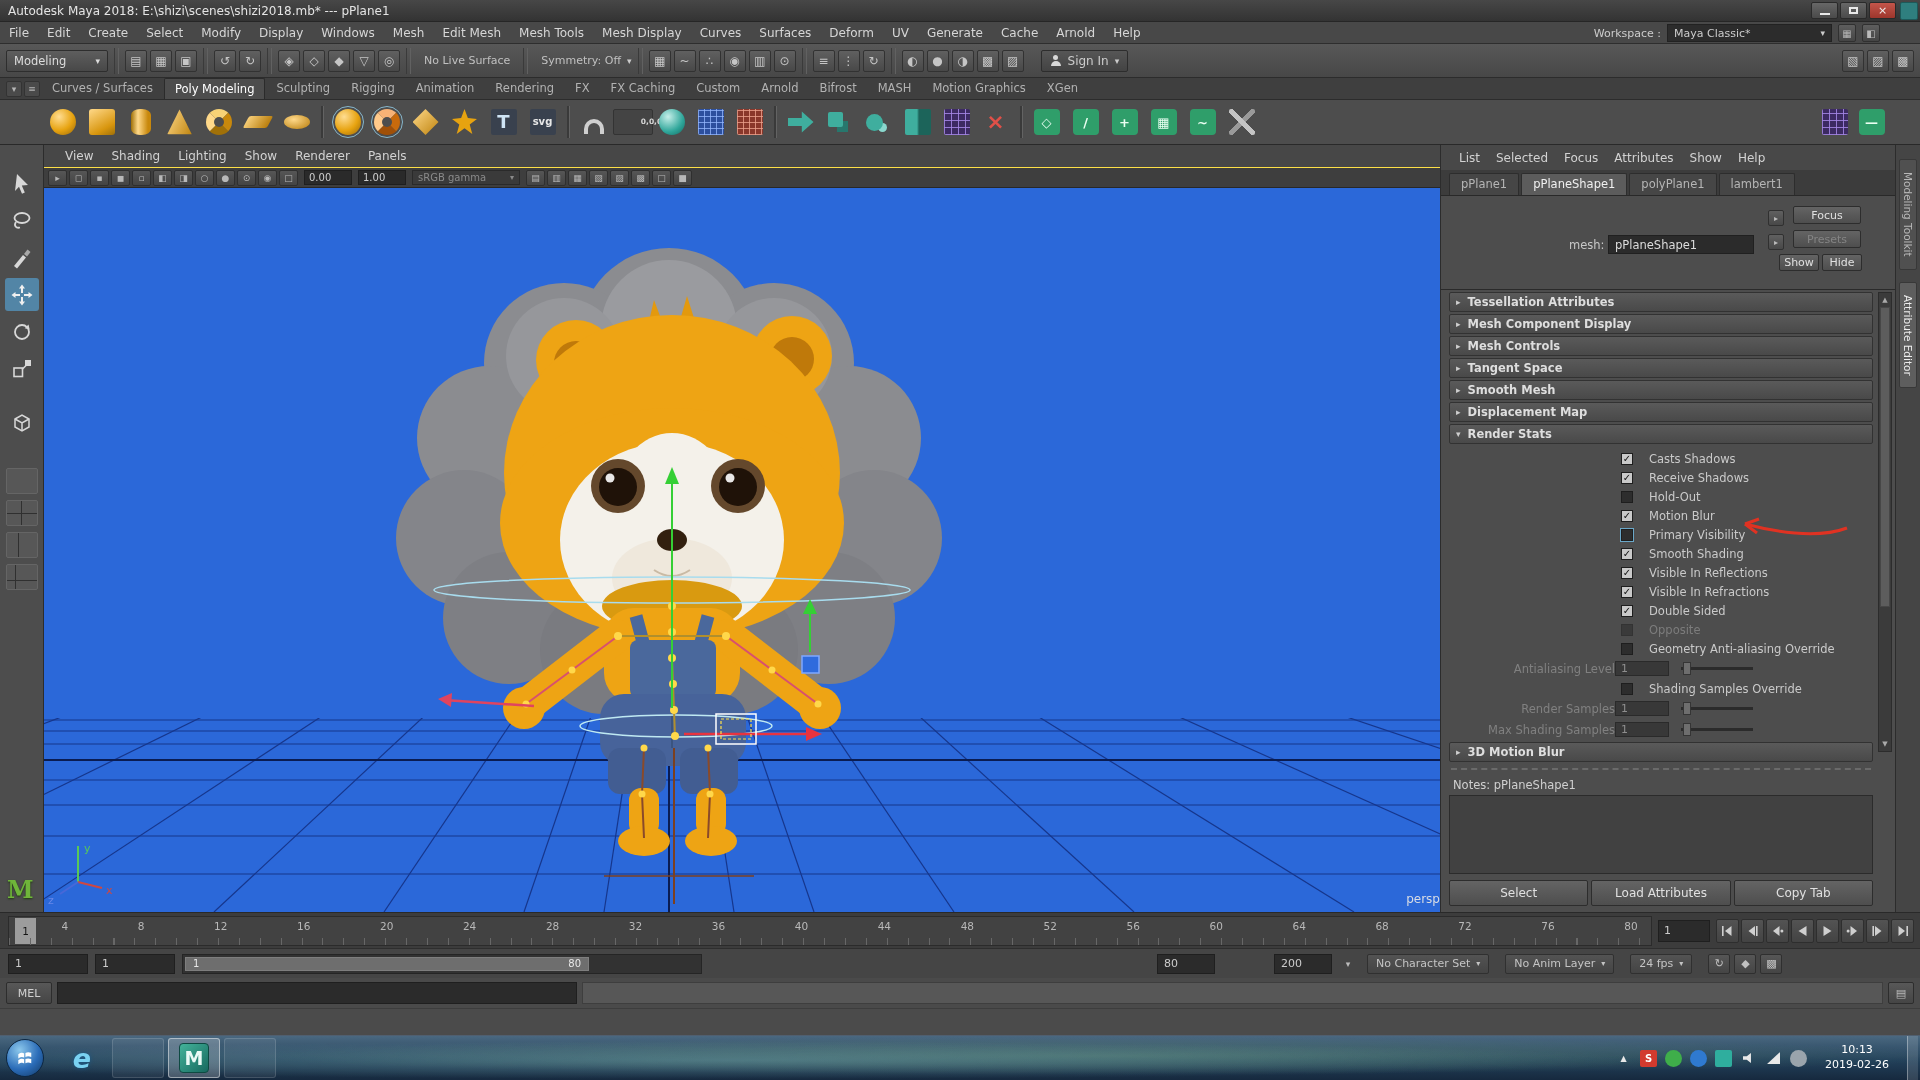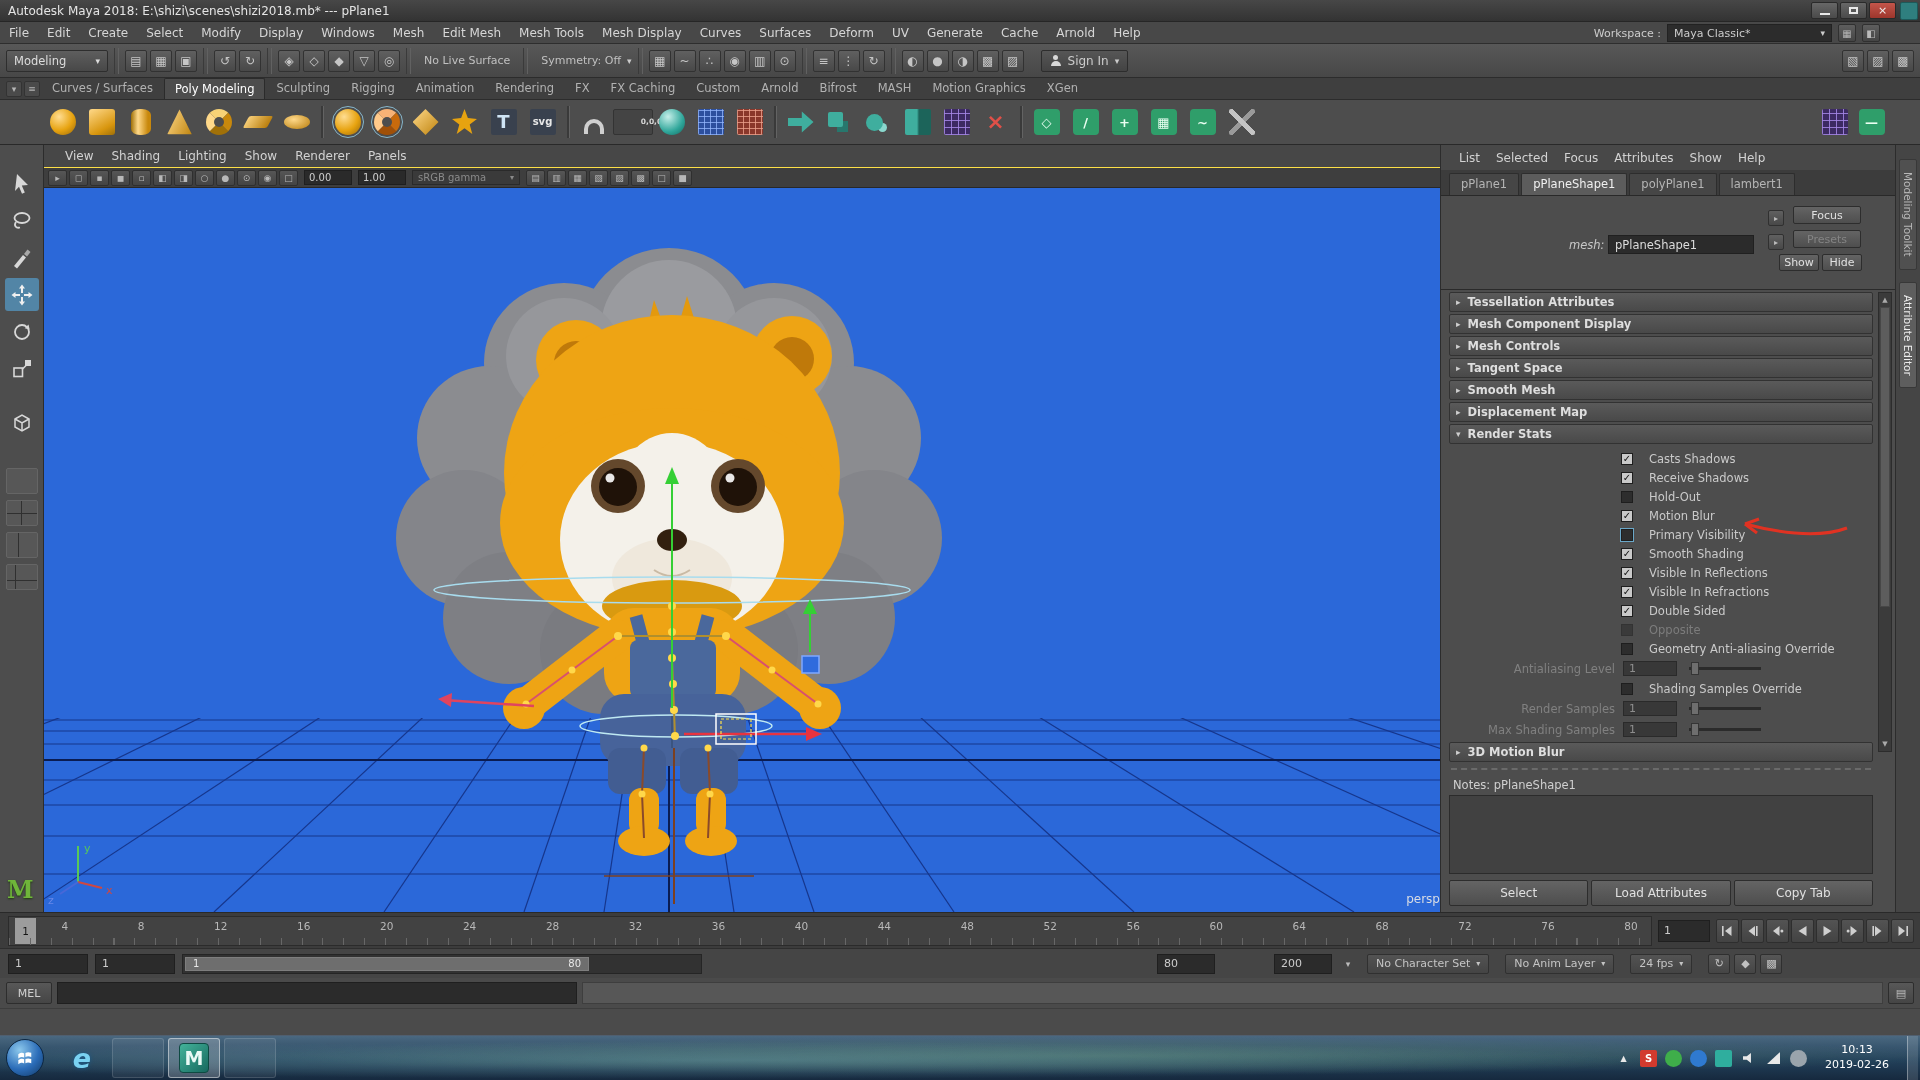--- a/index.html
+++ b/index.html
@@ -130,40 +130,40 @@
   .ae-menu{padding:0 8px;font-size:12px;color:#d2d2d2;}
   .ae-tabs{height:26px;background:#3c3c3c;display:flex;gap:2px;padding:3px 4px 0 8px;border-bottom:1px solid #292929;}
   .ae-tab{padding:3px 11px;font-size:11.5px;background:#464646;color:#b5b5b5;border:1px solid #2d2d2d;border-bottom:none;
           border-radius:2px 2px 0 0;white-space:nowrap;}
   .ae-tab.active{background:#5c5c5c;color:#f0f0f0;}
   .ae-form{position:relative;height:94px;border-bottom:1px solid #2a2a2a;background:#4d4d4d;}
   .ae-btn{background:linear-gradient(#646464,#4e4e4e);border:1px solid #2d2d2d;border-radius:2px;font-size:11px;
           color:#e0e0e0;display:flex;align-items:center;justify-content:center;}
   .ae-btn.disabled{color:#848484;}
   .ae-field{background:#2b2b2b;border:1px solid #202020;color:#dcdcdc;font-size:11.5px;display:flex;align-items:center;padding:0 6px;}
-  .ae-label{font-size:11.5px;color:#c8c8c8;font-style:italic;}
+  .ae-label{font-size:11.5px;color:#c8c8c8;}
   .sq-ic{width:16px;height:16px;background:linear-gradient(#606060,#484848);border:1px solid #303030;border-radius:2px;
          color:#bbb;font-size:8px;display:flex;align-items:center;justify-content:center;}
   .ae-main{position:absolute;top:147px;left:8px;right:22px;bottom:6px;display:flex;flex-direction:column;}
   .ae-sec{height:20px;margin-bottom:2px;background:linear-gradient(#5a5a5a,#494949);border:1px solid #323232;border-radius:2px;
           display:flex;align-items:center;font-size:11.5px;font-weight:bold;color:#dedede;padding-left:6px;flex:none;}
   .ae-sec::before{content:"▸";font-size:9px;margin-right:7px;color:#cfcfcf;}
   .ae-sec.expanded::before{content:"▾";}
   .rs-body{position:relative;padding:3px 0 2px;flex:none;}
   .rs-row{height:19px;display:flex;align-items:center;padding-left:172px;gap:16px;}
   .cb{width:12px;height:12px;background:#2d2d2d;border:1px solid #1e1e1e;display:flex;align-items:center;justify-content:center;
       font-size:10px;color:#111;flex:none;}
   .cb.checked{background:#c9c9c9;}
   .cb.checked::after{content:"✓";}
   .cb.disabled{background:#3a3a3a;border-color:#333;}
   .cb.focus{outline:1px solid #6aa7c8;}
   .rs-row .lbl{font-size:11.5px;color:#cacaca;white-space:nowrap;}
   .rs-row .lbl.disabled{color:#7c7c7c;}
   .rs-num{height:21px;display:flex;align-items:center;}
-  .rs-num .nlabel{width:166px;text-align:right;margin-right:8px;font-size:11.5px;color:#808080;white-space:nowrap;}
+  .rs-num .nlabel{width:166px;text-align:right;margin-right:0;font-size:11.5px;color:#808080;white-space:nowrap;}
   .num-field{width:54px;height:15px;background:#383838;border:1px solid #2a2a2a;color:#8e8e8e;font-size:11px;
              display:flex;align-items:center;padding:0 5px;}
   .slider{width:72px;height:3px;background:#2b2b2b;margin-left:12px;position:relative;}
   .slider .hd{position:absolute;left:2px;top:-5px;width:8px;height:13px;background:#6e6e6e;border:1px solid #353535;}
   .annotation-arrow{position:absolute;left:282px;top:66px;width:120px;height:28px;}
   .ae-divider{flex:none;height:6px;margin:4px 2px 2px;border-top:2px dashed #6a6a6a;}
   .notes-label{flex:none;font-size:11.5px;color:#cfcfcf;margin:2px 0 3px 4px;}
   .notes-box{flex:1;background:#414141;border:1px solid #2b2b2b;margin-bottom:6px;}
   .ae-bottom{flex:none;height:26px;display:flex;gap:3px;}
   .ae-bottom .ae-btn{flex:1;font-size:12px;}

